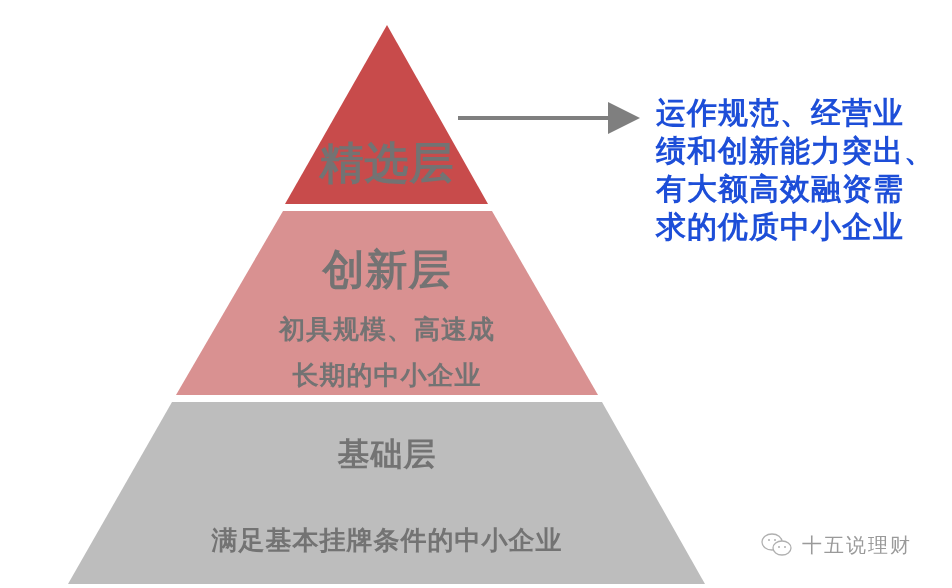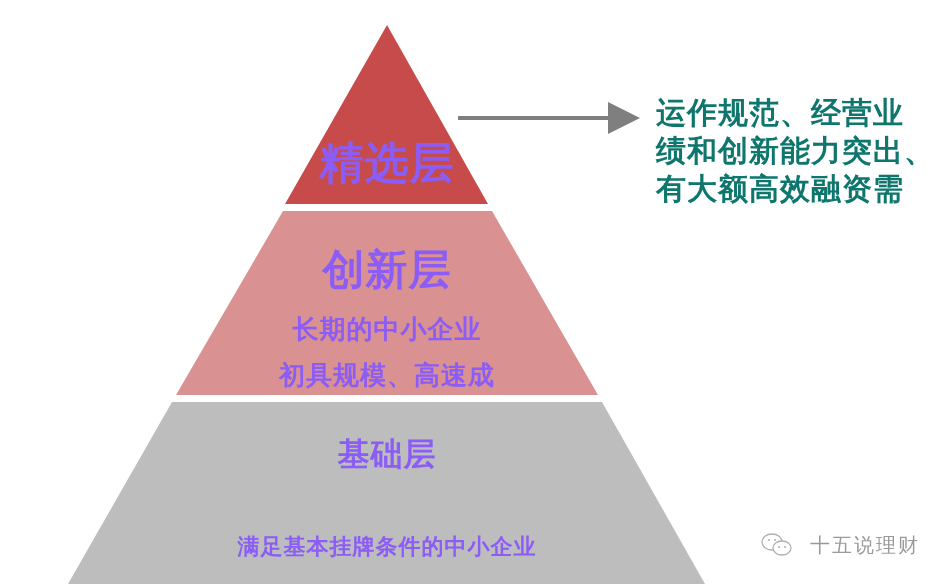--- a/index.html
+++ b/index.html
@@ -2,37 +2,37 @@
 <html><head>
 <meta charset="utf-8">
 <style>
   html, body { margin: 0; padding: 0; }
   body {
     width: 952px; height: 588px; background: #ffffff; position: relative; overflow: hidden;
     font-family: "DejaVu Sans", "Liberation Sans", sans-serif;
   }
   svg.pyramid { position: absolute; left: 0; top: 0; }
   .layer-label {
-    position: absolute; color: #8b5cf6; font-weight: bold; text-align: center;
+    position: absolute; color: #737373; font-weight: bold; text-align: center;
     letter-spacing: 1px; white-space: nowrap;
   }
   .title-top { left: 287px; width: 200px; top: 135px; font-size: 44px; line-height: 56px; }
   .title-mid { left: 287px; width: 200px; top: 215px; font-size: 42px; line-height: 54px; margin-top: 28px; }
   .desc-mid  { left: 230px; width: 314px; top: 306px; font-size: 26px; line-height: 46px; white-space: normal; }
   .title-bot { left: 287px; width: 200px; top: 426px; font-size: 32px; line-height: 56px; }
-  .desc-bot  { left: 140px; width: 494px; top: 520px; font-size: 22px; line-height: 40px; margin-top: 7px; }
+  .desc-bot  { left: 140px; width: 494px; top: 520px; font-size: 26px; line-height: 40px; }
   .side-note {
     position: absolute; left: 656px; top: 94px; width: 290px;
-    font-size: 30px; line-height: 38px; font-weight: bold; color: #0f766e;
+    font-size: 30px; line-height: 38px; font-weight: bold; color: #1d4ed8;
     letter-spacing: 1px;
   }
   .side-note div { white-space: nowrap; }
   .watermark {
     position: absolute; left: 760px; top: 530px; height: 30px;
-    display: flex; align-items: center; gap: 16px; color: #9a9a9a;
+    display: flex; align-items: center; gap: 8px; color: #9a9a9a;
     font-size: 20px; letter-spacing: 2px;
   }
 </style>
 </head>
 <body>
 
 <svg class="pyramid" width="952" height="588" viewBox="0 0 952 588">
   <defs>
     <marker id="arrowhead" markerWidth="10" markerHeight="10" refX="6" refY="5" orient="auto">
       <path d="M0,1 L8,5 L0,9 Z" fill="#7f7f7f"></path>
@@ -41,31 +41,32 @@
   <polygon points="387,25 488,204 285,204" fill="#c84b4b"></polygon>
   <polygon points="283,211 492,211 598,395 176,395" fill="#d99191"></polygon>
   <polygon points="172,402 602,402 705,584 68,584" fill="#bdbdbd"></polygon>
   <line x1="458" y1="118" x2="632" y2="118" stroke="#7f7f7f" stroke-width="4" marker-end="url(#arrowhead)"></line>
 </svg>
 
 <div class="layer-label title-top">精选层</div>
 
 <div class="layer-label title-mid">创新层</div>
 <div class="layer-label desc-mid">
+  <div>初具规模、高速成</div>
   <div>长期的中小企业</div>
-  <div>初具规模、高速成</div>
 </div>
 
 <div class="layer-label title-bot">基础层</div>
 <div class="layer-label desc-bot">满足基本挂牌条件的中小企业</div>
 
 <div class="side-note">
   <div>运作规范、经营业</div>
   <div>绩和创新能力突出、</div>
   <div>有大额高效融资需</div>
+  <div>求的优质中小企业</div>
 </div>
 
 <div class="watermark">
   <svg width="34" height="28" viewBox="0 0 34 28">
     <ellipse cx="12" cy="11" rx="10" ry="8" fill="none" stroke="#b0b0b0" stroke-width="1.3"></ellipse>
     <ellipse cx="22" cy="17" rx="9" ry="7" fill="#ffffff" stroke="#b0b0b0" stroke-width="1.3"></ellipse>
     <circle cx="9" cy="9" r="1" fill="#b0b0b0"></circle>
     <circle cx="15" cy="9" r="1" fill="#b0b0b0"></circle>
     <circle cx="19" cy="16" r="1" fill="#b0b0b0"></circle>
     <circle cx="25" cy="16" r="1" fill="#b0b0b0"></circle>

